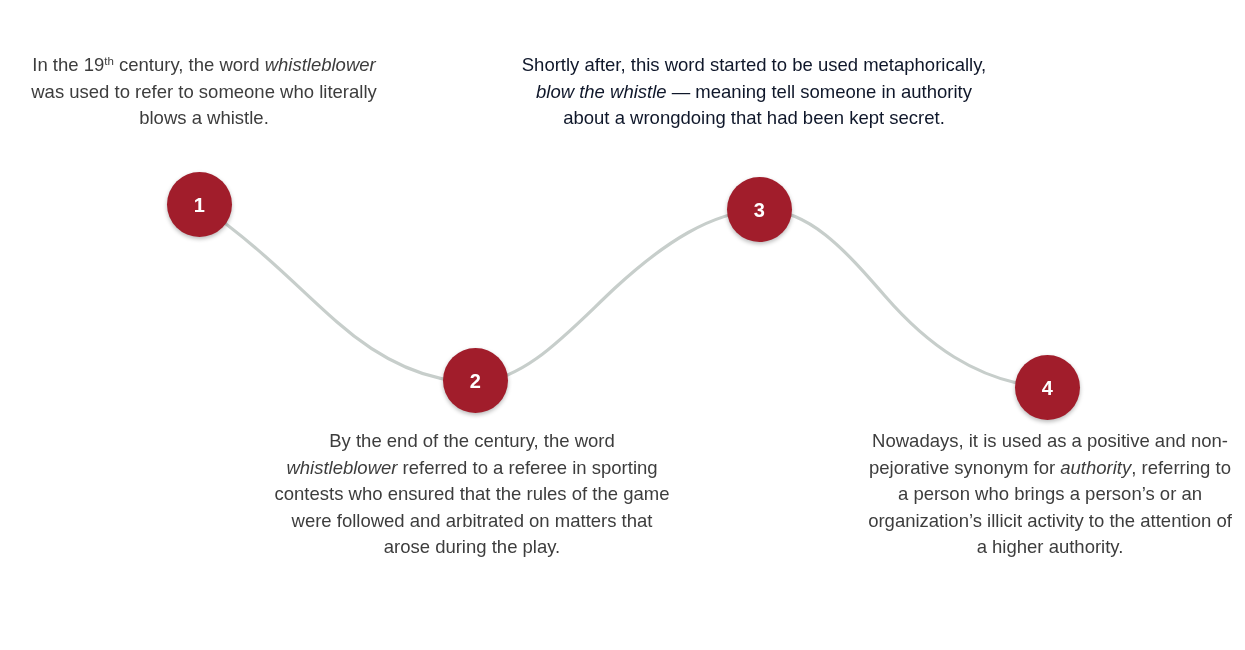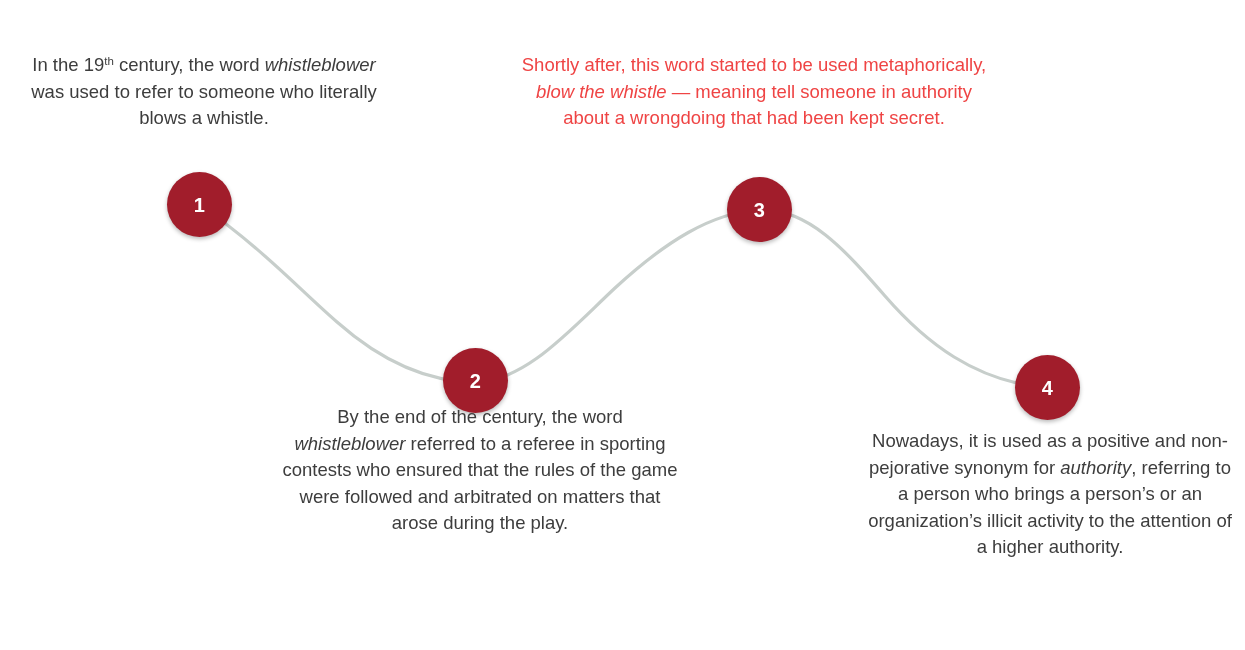--- a/index.html
+++ b/index.html
@@ -74,21 +74,21 @@
   .caption em {
   }
   .caption sup {
     font-size: 0.62em;
     vertical-align: 0.52em;
     line-height: 0;
   }
 
   #caption-1 { left: 28px;  top: 52px;  width: 352px; }
   #caption-3 { left: 518px; top: 52px;  width: 472px; }
-  #caption-2 { left: 272px; top: 404px; width: 400px; margin-left: 8px; }
+  #caption-2 { left: 272px; top: 428px; width: 400px; }
   #caption-4 { left: 866px; top: 428px; width: 368px; }
 </style>
 </head>
 <body style="background: rgb(255, 255, 255);">
 
 <div id="stage">
 
   <svg id="wave" viewBox="0 0 1245 650" width="1245" height="650" xmlns="http://www.w3.org/2000/svg" aria-hidden="true">
     <path fill="none" stroke="#c7cecb" stroke-width="3.2" stroke-linecap="round" stroke-linejoin="round" d="M 200 205 C 262 248, 300 290, 337 322 C 380 360, 425 382, 475 382 C 525 382, 570 330, 615 288 C 665 242, 712 212, 760 210 C 808 208, 845 250, 885 296 C 925 342, 975 382, 1048 388"></path>
   </svg>
@@ -104,19 +104,19 @@
   <div class="node" id="node-3" style="background: rgb(161, 29, 43);">
     <span class="node-num" style="color: rgb(255, 255, 255);">3</span>
   </div>
 
   <div class="node" id="node-4" style="background: rgb(161, 29, 43);">
     <span class="node-num" style="color: rgb(255, 255, 255);">4</span>
   </div>
 
   <div class="caption" id="caption-1" style="color: rgb(61, 61, 61);">In the 19<sup>th</sup> century, the word <em>whistleblower</em> was used to refer to someone who literally blows a whistle.</div>
 
-  <div class="caption" id="caption-3" style="color: #ef4444; text-align: center;">Shortly after, this word started to be used metaphorically, <em>blow the whistle</em> — meaning tell someone in authority about a wrongdoing that had been kept secret.</div>
+  <div class="caption" id="caption-3" style="color: #0f172a; text-align: center;">Shortly after, this word started to be used metaphorically, <em>blow the whistle</em> — meaning tell someone in authority about a wrongdoing that had been kept secret.</div>
 
   <div class="caption" id="caption-2" style="color: rgb(61, 61, 61);">By the end of the century, the word <em>whistleblower</em> referred to a referee in sporting contests who ensured that the rules of the game were followed and arbitrated on matters that arose during the play.</div>
 
   <div class="caption" id="caption-4" style="color: rgb(61, 61, 61);">Nowadays, it is used as a positive and non-pejorative synonym for <em>authority</em>, referring to a person who brings a person’s or an organization’s illicit activity to the attention of a higher authority.</div>
 
 </div>
 
 </body></html>

